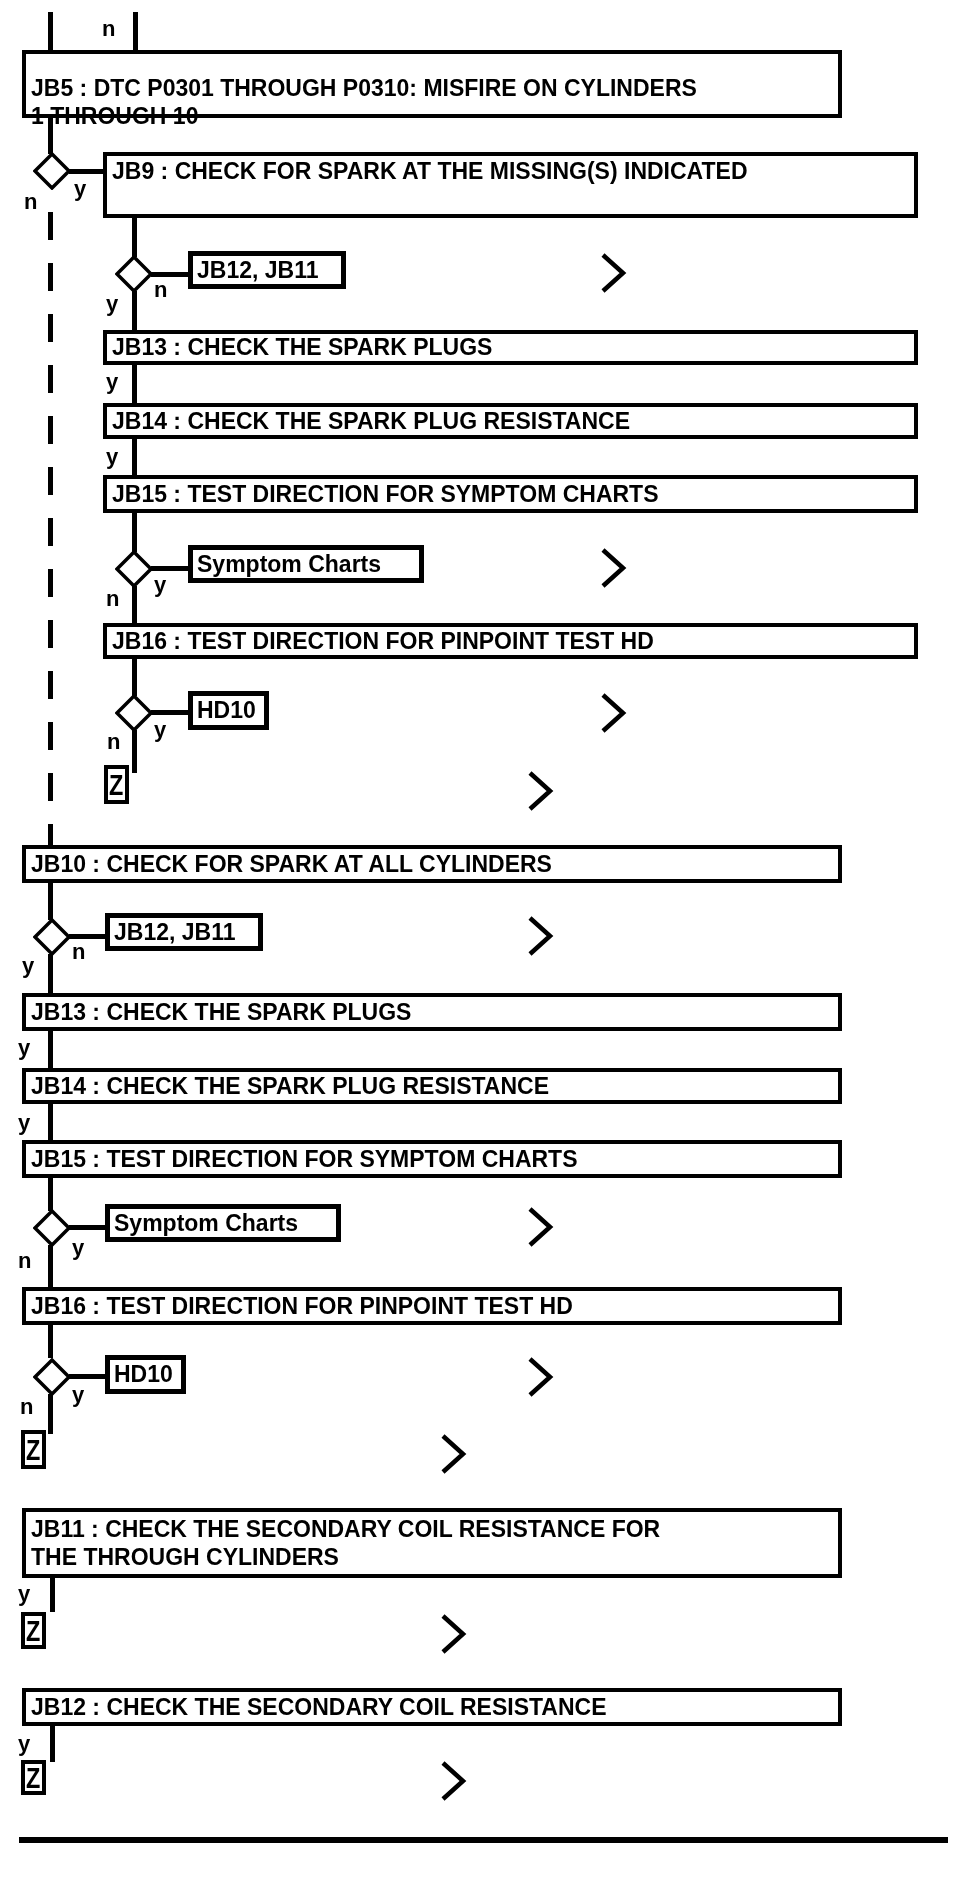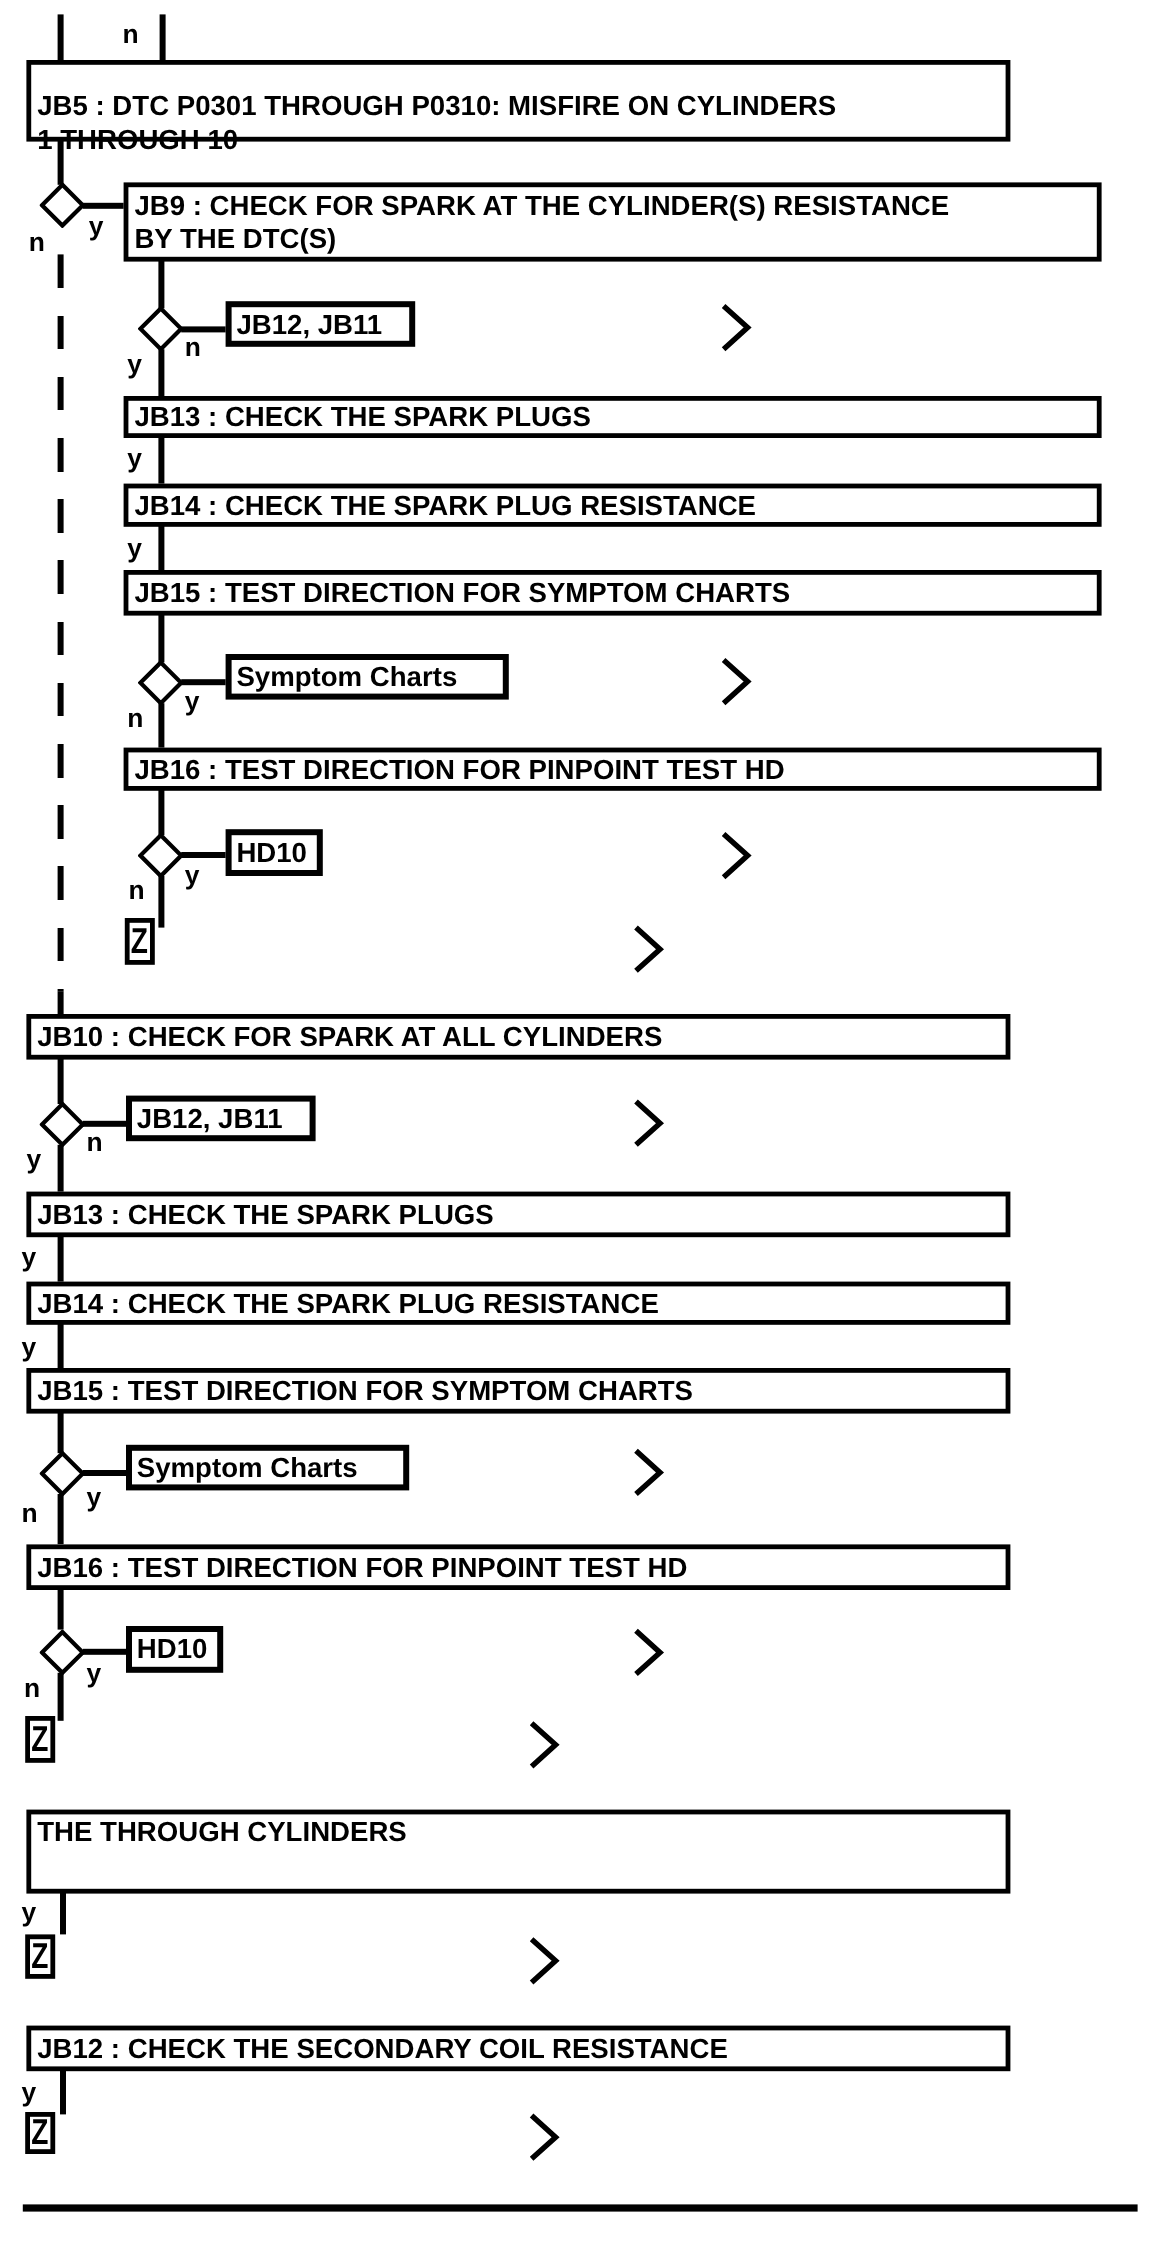--- a/index.html
+++ b/index.html
@@ -47,22 +47,21 @@
 
   <div class="vline" style="left:48px;top:116px;width:5px;height:38px"></div>
   <svg class="dia" style="left:33px;top:152px" viewBox="0 0 38 38">
     <polygon points="19,2 36,19 19,36 2,19" fill="#fff" stroke="#000" stroke-width="3.5"></polygon>
   </svg>
   <div class="hline" style="left:69px;top:169px;width:35px;height:5px"></div>
   <div class="lbl" style="left:74px;top:178px">y</div>
   <div class="lbl" style="left:24px;top:191px">n</div>
 
   <div class="box" style="left:103px;top:152px;width:815px;height:66px">
-    <div class="ln" style="margin-top:1px">JB9 : CHECK FOR SPARK AT THE CYLINDER(S) RESISTANCE</div>
-    <div class="ln">BY THE DTC(S)</div>
+    <div class="ln" style="margin-top:1px">JB9 : CHECK FOR SPARK AT THE MISSING(S) INDICATED</div>
   </div>
 
   <div class="vline" style="left:132px;top:216px;width:5px;height:41px"></div>
   <svg class="dia" style="left:115px;top:255px" viewBox="0 0 38 38">
     <polygon points="19,2 36,19 19,36 2,19" fill="#fff" stroke="#000" stroke-width="3.5"></polygon>
   </svg>
   <div class="hline" style="left:151px;top:272px;width:40px;height:5px"></div>
   <div class="lbl" style="left:154px;top:279px">n</div>
   <div class="lbl" style="left:106px;top:293px">y</div>
   <div class="ref" style="left:188px;top:251px;width:158px;height:38px">JB12, JB11</div>
@@ -173,20 +172,21 @@
   <div class="vline" style="left:48px;top:1394px;width:5px;height:40px"></div>
 
   <div class="zbox" style="left:21px;top:1430px;width:25px;height:39px">
       <span>Z</span>
     </div>
   <svg class="chev" style="left:438px;top:1432px" viewBox="0 0 30 44">
     <polyline points="5,4 25,22 5,40" fill="none" stroke="#000" stroke-width="4.5"></polyline>
   </svg>
 
   <div class="box" style="left:22px;top:1508px;width:820px;height:70px">
+    <div class="ln" style="margin-top:3px">JB11 : CHECK THE SECONDARY COIL RESISTANCE FOR</div>
     <div class="ln">THE THROUGH CYLINDERS</div>
   </div>
   <div class="lbl" style="left:18px;top:1583px">y</div>
   <div class="vline" style="left:50px;top:1576px;width:5px;height:36px"></div>
   <div class="zbox" style="left:21px;top:1612px;width:25px;height:37px">
       <span>Z</span>
     </div>
   <svg class="chev" style="left:438px;top:1612px" viewBox="0 0 30 44">
     <polyline points="5,4 25,22 5,40" fill="none" stroke="#000" stroke-width="4.5"></polyline>
   </svg>

